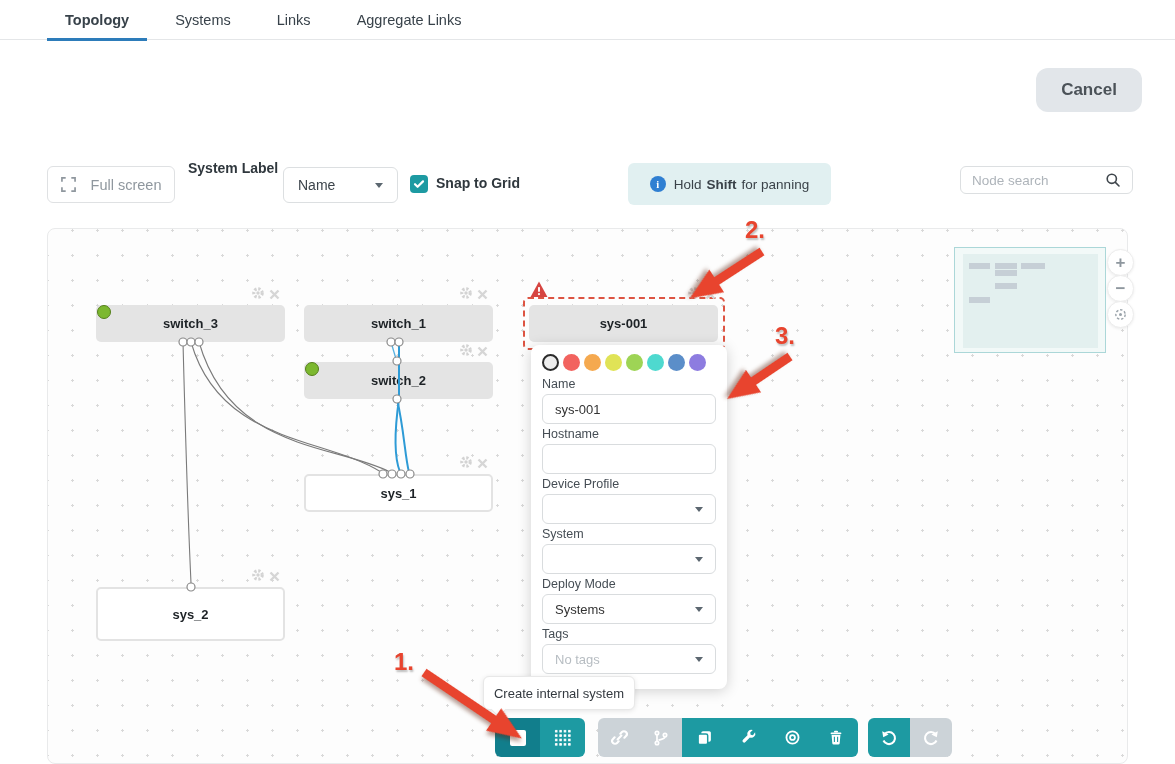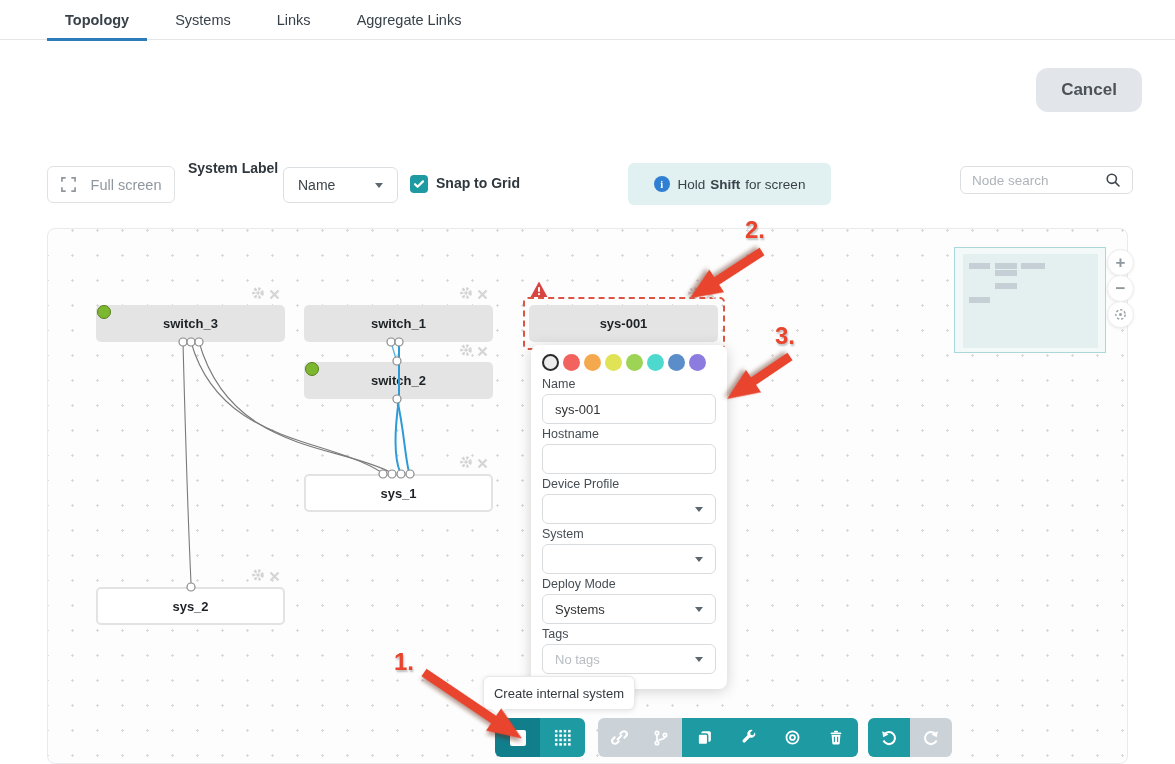--- a/index.html
+++ b/index.html
@@ -115,39 +115,39 @@
       <svg width="12" height="12" viewBox="0 0 12 12" fill="none" stroke="#fff" stroke-width="2.2" stroke-linecap="round" stroke-linejoin="round">
           <path d="M2 6.2l2.6 2.6L10 3.4"></path>
         </svg>
     </span>
     <span class="chk-label">Snap to Grid</span>
   </div>
   <div class="hint">
     <span class="info-ic">i</span>
     <span>Hold</span>
     <span style="font-weight:bold">Shift</span>
-    <span>for screen</span>
+    <span>for panning</span>
   </div>
   <div class="search-wrap">
     <input type="text" placeholder="Node search" style="">
     <span style="display:flex;">
       <svg width="16" height="16" viewBox="0 0 16 16" fill="none" stroke="#3f464c" stroke-width="1.6" stroke-linecap="round">
           <circle cx="6.8" cy="6.8" r="4.6"></circle>
           <path d="M10.4 10.4L14 14"></path>
         </svg>
     </span>
   </div>
 
   <div class="canvas">
 
     <div class="node gray" style="left:48px; top:76px; width:189px; height:37px;">switch_3</div>
     <div class="node gray" style="left:256px; top:76px; width:189px; height:37px;">switch_1</div>
     <div class="node gray" style="left:256px; top:133px; width:189px; height:37px;">switch_2</div>
     <div class="node white" style="left:256px; top:245px; width:189px; height:38px;">sys_1</div>
-    <div class="node white" style="left:48px; top:358px; width:189px; height:38px;">sys_2</div>
+    <div class="node white" style="left:48px; top:358px; width:189px; height:54px;">sys_2</div>
     <div class="node gray" style="left:481px; top:76px; width:189px; height:37px;">sys-001</div>
     <div class="sel-dashed" style="left:475px; top:68px; width:202px; height:53px;"></div>
 
     <span class="greendot" style="left:49px; top:76px;"></span>
     <span class="greendot" style="left:257px; top:133px;"></span>
 
     <span class="warn" style="left:482px; top:52px;">
       <svg width="18" height="17" viewBox="0 0 17 16">
           <path d="M8.5 .5L16.5 15H.5z" fill="#d64541"></path>
           <rect x="7.6" y="5.6" width="1.8" height="4.6" rx=".6" fill="#fff"></rect>

